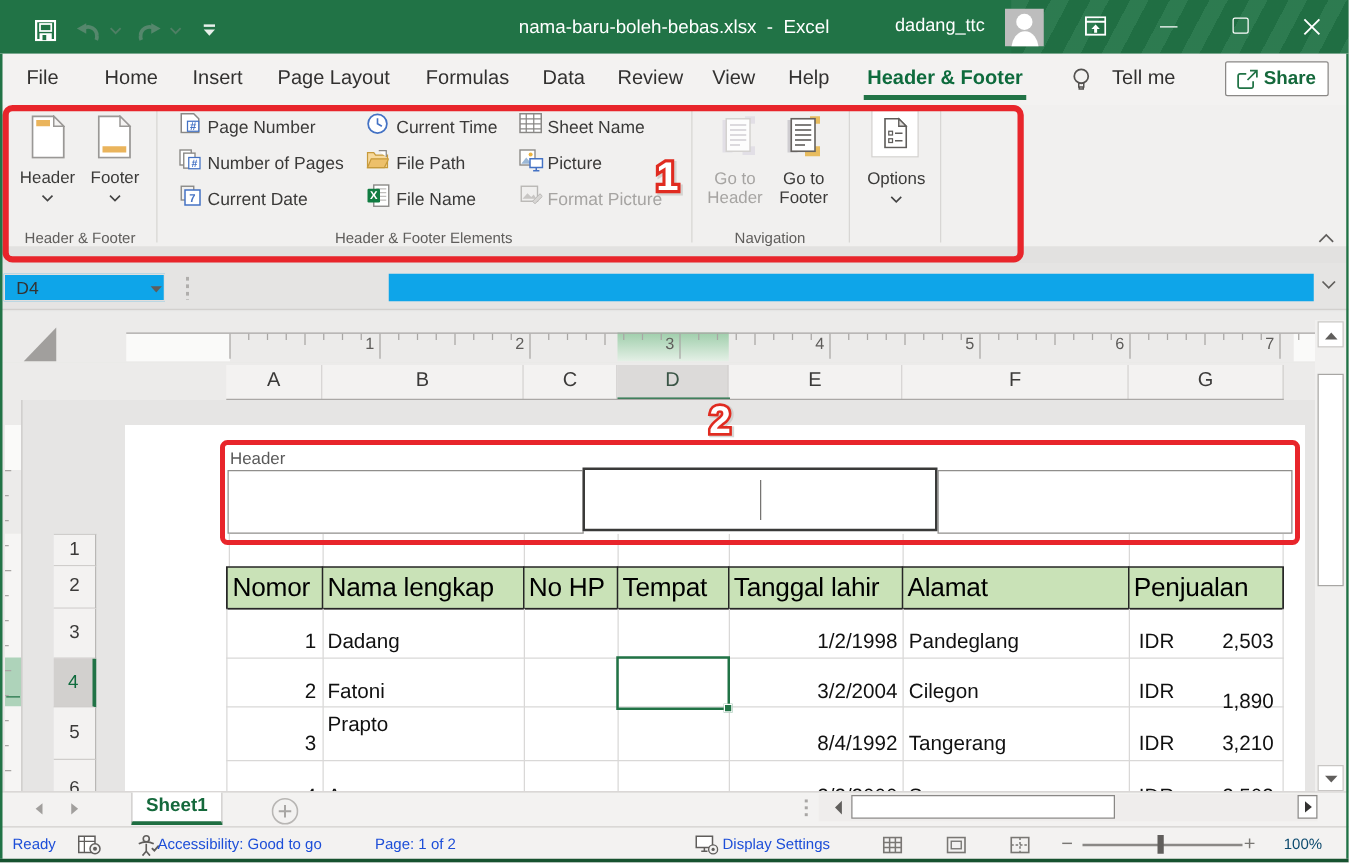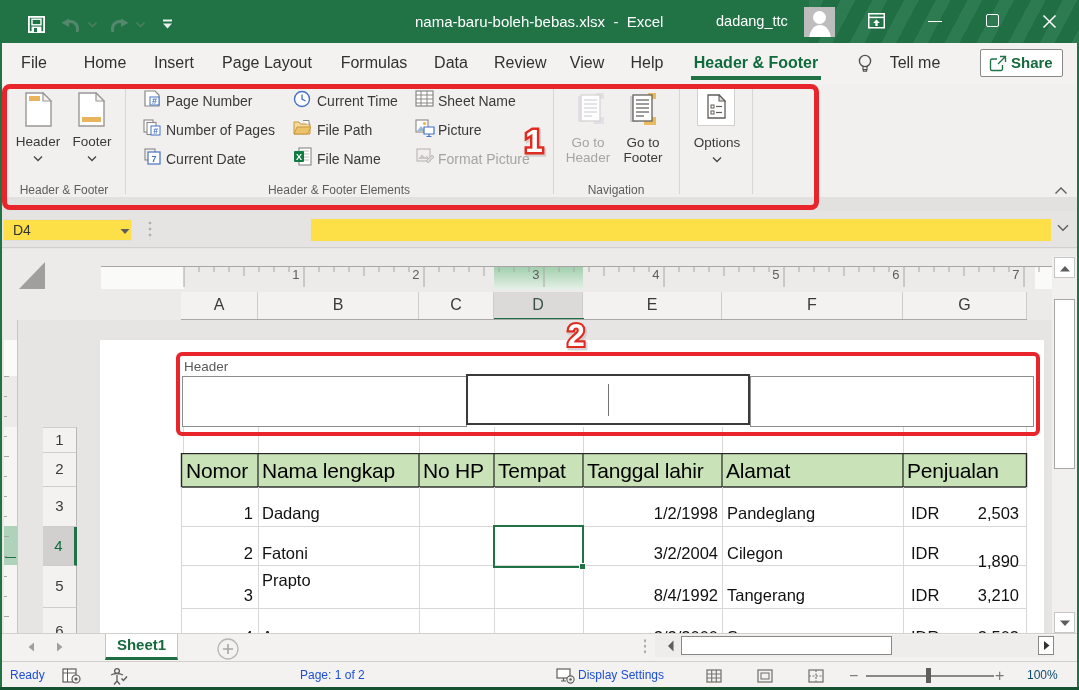--- a/index.html
+++ b/index.html
@@ -16,21 +16,21 @@
 
 #ribbon{position:absolute;left:0;top:84px;width:1079px;height:127px;background:#f1f0ef}
 .gsep{position:absolute;top:4px;width:1px;height:106px;background:#d8d6d4}
 .glabel{position:absolute;top:99px;font-size:12px;color:#5f5d5b;text-align:center;white-space:nowrap}
 .rbtxt{position:absolute;font-size:14px;color:#3b3a39;white-space:nowrap;line-height:17px}
 .bigtxt{position:absolute;font-size:13.5px;color:#3b3a39;text-align:center;white-space:nowrap}
 
 .redbox{position:absolute;border:5px solid #e8252b;border-radius:8px}
 
 #fbar{position:absolute;left:0;top:211px;width:1079px;height:37px;background:#e5e4e3;border-bottom:1px solid #d2d0ce}
-.wbox{position:absolute;top:8px;height:22px;background:#fde047}
+.wbox{position:absolute;top:8px;height:22px;background:#0ea5e9}
 
 #rulrow{position:absolute;left:0;top:249px;width:1079px;height:41px;background:#ecebea}
 
 #colh{position:absolute;left:0;top:290px;width:1079px;height:30px;background:#ecebea}
 .chcell{position:absolute;top:2px;height:28px;background:#f3f2f1;border-right:1px solid #cfcdcb;text-align:center;font-size:16px;color:#3b3a39;line-height:26px}
 
 #canvas{position:absolute;left:0;top:320px;width:1079px;height:313px;background:#e6e5e4;overflow:hidden}
 #page{position:absolute;left:100px;top:20px;width:944px;height:293px;background:#fff}
 .rh{position:absolute;left:43px;width:34px;background:#f3f2f1;border-bottom:1px solid #cfcdcb;border-right:1px solid #b9b7b5;text-align:center;font-size:15px;color:#3b3a39}
 .cell{position:absolute;font-size:16.5px;color:#111;white-space:nowrap}
@@ -501,20 +501,21 @@
   <rect x="1" y="1" width="13" height="13" fill="#fff" stroke="#605e5c" stroke-width="1.2"></rect>
   <path d="M1 5 h13 M5.5 1 v13" stroke="#605e5c" stroke-width="1"></path>
   <circle cx="14" cy="11" r="4" fill="#f3f2f1" stroke="#605e5c" stroke-width="1.2"></circle>
       <circle cx="14" cy="11" r="1.6" fill="#605e5c"></circle>
  </svg>
  <svg class="abs" style="left:108px;top:5px" width="20" height="18" viewBox="0 0 20 18">
   <circle cx="9" cy="4" r="2.4" fill="none" stroke="#605e5c" stroke-width="1.3"></circle>
   <path d="M3 8 c4-2 8-2 12 0 M9 8 v6 M9 14 l-3 3.5 M9 14 l3 3.5" fill="none" stroke="#605e5c" stroke-width="1.3"></path>
   <path d="M13.5 11.5 l2 2 l3.5-4" fill="none" stroke="#605e5c" stroke-width="1.5"></path>
  </svg>
+ <div class="sttxt" style="left:126px">Accessibility: Good to go</div>
  <div class="sttxt" style="left:300px">Page: 1 of 2</div>
  <svg class="abs" style="left:556px;top:6px" width="19" height="16" viewBox="0 0 19 16">
   <rect x="1" y="1" width="13" height="9" fill="#fff" stroke="#605e5c" stroke-width="1.2"></rect>
   <path d="M5 13 h5 M7.5 10 v3" stroke="#605e5c" stroke-width="1.2"></path>
   <circle cx="14.5" cy="11.5" r="3.6" fill="#f3f2f1" stroke="#605e5c" stroke-width="1.1"></circle>
       <circle cx="14.5" cy="11.5" r="1.3" fill="#605e5c"></circle>
  </svg>
  <div class="sttxt" style="left:578px">Display Settings</div>
  <svg class="abs" style="left:706px;top:7px" width="17" height="15" viewBox="0 0 17 15">
   <rect x="1" y="1" width="14" height="12" fill="none" stroke="#797774" stroke-width="1.3"></rect>

